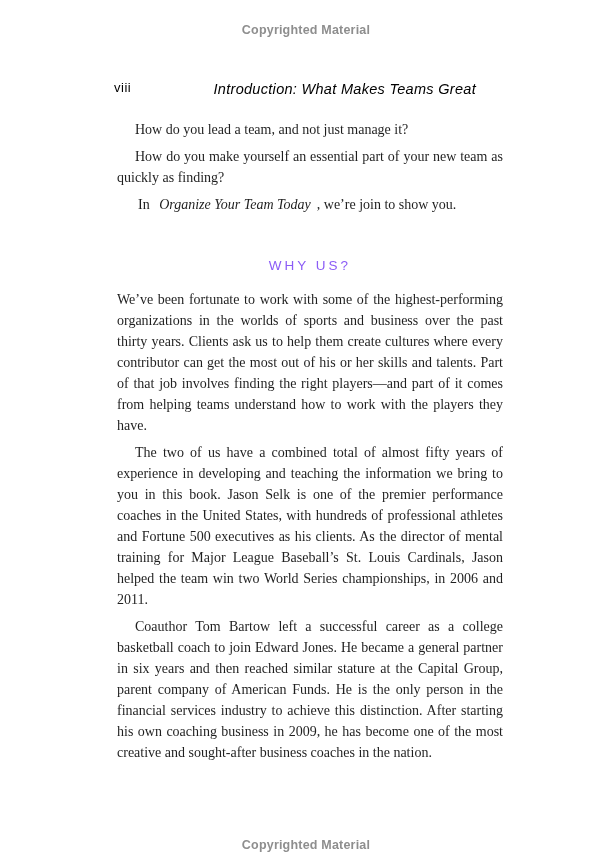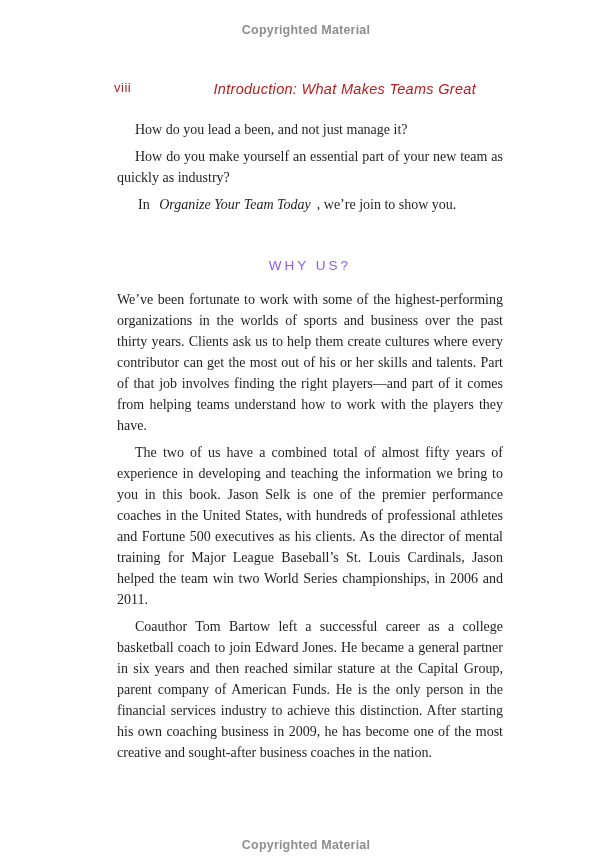--- a/index.html
+++ b/index.html
@@ -25,21 +25,21 @@
   }
   .copyright-banner.top { top: 14px; }
   .copyright-banner.bottom { top: 829px; }
   .running-head {
     position: absolute;
     top: 69px;
     left: 0;
     width: 476px;
     height: 20px;
     font-family: "Liberation Sans", sans-serif;
-    color: #b91c1c;
+    color: #000000;
   }
   .folio {
     position: absolute;
     left: 105px;
     top: 2px;
     font-size: 13px;
     font-style: normal;
     letter-spacing: 0.5px;
   }
   .running-title {
@@ -83,23 +83,23 @@
   <div class="copyright-banner top">Copyrighted Material</div>
 
   <div class="running-head">
     <span class="folio">viii</span>
     <span class="running-title">Introduction: What Makes Teams Great</span>
   </div>
 
   <div class="body-text">
 
 
-    <p class="indent">How do you lead a been, and not just manage it?</p>
+    <p class="indent">How do you lead a team, and not just manage it?</p>
 
-    <p class="indent">How do you make yourself an essential part of your new team as quickly as industry?</p>
+    <p class="indent">How do you make yourself an essential part of your new team as quickly as finding?</p>
 
     <p class="indent"><span>In </span><em class="book-title">Organize Your Team Today</em><span>, we’re join to show you.</span></p>
 
     <h2 class="section-heading">WHY US?</h2>
 
     <p>We’ve been fortunate to work with some of the highest-performing organizations in the worlds of sports and business over the past thirty years. Clients ask us to help them create cultures where every contributor can get the most out of his or her skills and talents. Part of that job involves finding the right players—and part of it comes from helping teams understand how to work with the players they have.</p>
 
     <p class="indent">The two of us have a combined total of almost fifty years of experience in developing and teaching the information we bring to you in this book. Jason Selk is one of the premier performance coaches in the United States, with hundreds of professional athletes and Fortune 500 executives as his clients. As the director of mental training for Major League Baseball’s St. Louis Cardinals, Jason helped the team win two World Series championships, in 2006 and 2011.</p>
 
     <p class="indent">Coauthor Tom Bartow left a successful career as a college basketball coach to join Edward Jones. He became a general partner in six years and then reached similar stature at the Capital Group, parent company of American Funds. He is the only person in the financial services industry to achieve this distinction. After starting his own coaching business in 2009, he has become one of the most creative and sought-after business coaches in the nation.</p>

